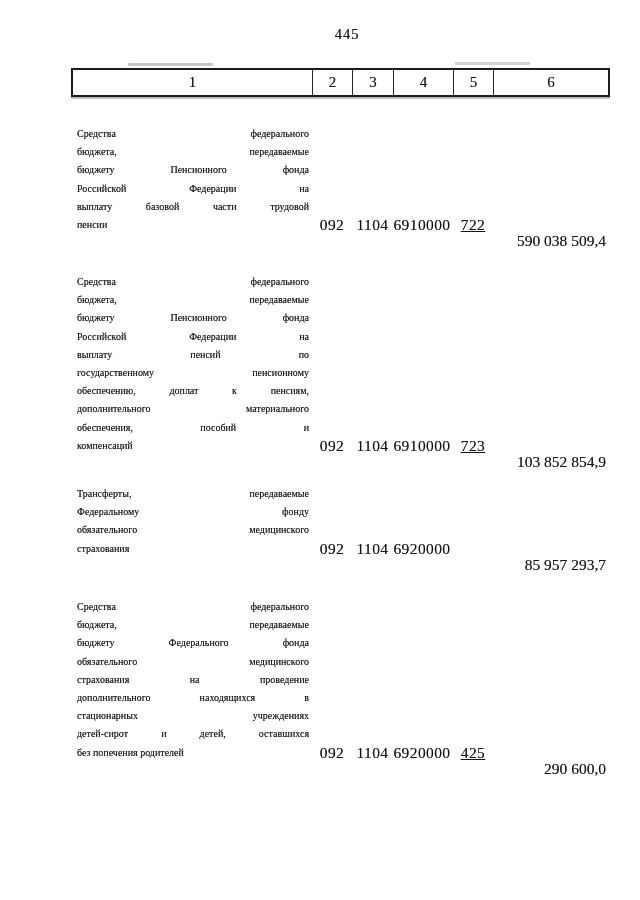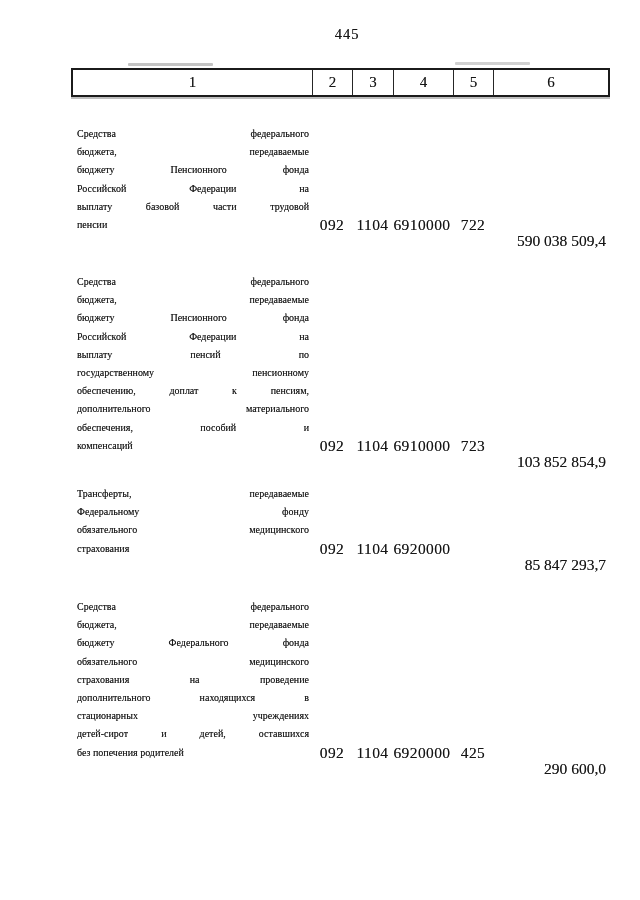--- a/index.html
+++ b/index.html
@@ -83,21 +83,21 @@
   }
   .code {
     position: absolute;
     top: 0;
     text-align: center;
     letter-spacing: 0.4px;
   }
   .code.c2 { left: 312px; width: 40px; }
   .code.c3 { left: 352px; width: 41px; }
   .code.c4 { left: 391px; width: 62px; }
-  .code.c5 { left: 453px; width: 40px; }
+  .code.c5 { left: 453px; width: 40px; text-decoration: underline; }
   .amount {
     position: absolute;
     top: 16px;
     left: 476px; width: 130px;
     text-align: right;
   }
 </style>
 </head>
 <body>
 
@@ -162,21 +162,21 @@
         <div class="jline">Трансферты, передаваемые</div>
         <div class="jline">Федеральному фонду</div>
         <div class="jline">обязательного медицинского</div>
         <div class="jline last">страхования</div>
       </div>
     <div class="codes">
       <span class="code c2">092</span>
       <span class="code c3">1104</span>
       <span class="code c4">6920000</span>
       <span class="code c5"></span>
-      <span class="amount">85 847 293,7</span>
+      <span class="amount">85 957 293,7</span>
     </div>
   </div>
 
   <div class="entry" style="top: 598px; height: 163.8px;">
     <div class="desc">
         <div class="jline">Средства федерального</div>
         <div class="jline">бюджета, передаваемые</div>
         <div class="jline">бюджету Федерального фонда</div>
         <div class="jline">обязательного медицинского</div>
         <div class="jline">страхования на проведение</div>

